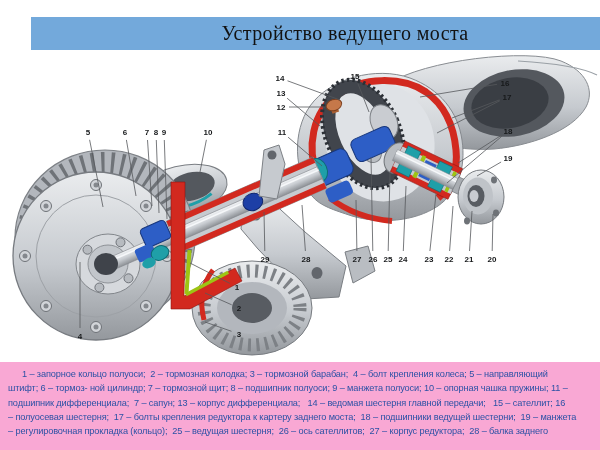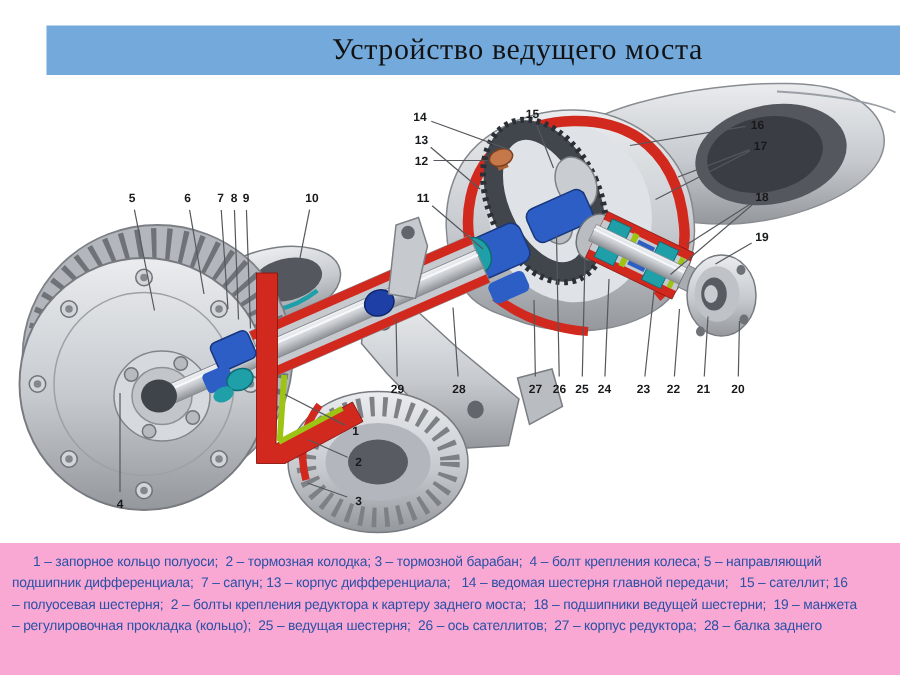--- a/index.html
+++ b/index.html
@@ -238,18 +238,19 @@
         <text x="357" y="261.8" class="num">27</text>
         <line x1="305.4" y1="251.0" x2="302" y2="205" class="lead"></line>
         <text x="306" y="261.8" class="num">28</text>
         <line x1="264.8" y1="251.0" x2="264" y2="212" class="lead"></line>
         <text x="265" y="261.8" class="num">29</text>
       </g>
   </svg>
 
   <div class="legend" style="background: #f9a8d4; color: rgb(43, 81, 165);">
     <div class="ln first">1 – запорное кольцо полуоси;  2 – тормозная колодка; 3 – тормозной барабан;  4 – болт крепления колеса; 5 – направляющий</div>
+    <div class="ln">штифт; 6 – тормоз- ной цилиндр; 7 – тормозной щит; 8 – подшипник полуоси; 9 – манжета полуоси; 10 – опорная чашка пружины; 11 –</div>
     <div class="ln">подшипник дифференциала;  7 – сапун; 13 – корпус дифференциала;   14 – ведомая шестерня главной передачи;   15 – сателлит; 16</div>
-    <div class="ln">– полуосевая шестерня;  2 – болты крепления редуктора к картеру заднего моста;  18 – подшипники ведущей шестерни;  19 – манжета</div>
+    <div class="ln">– полуосевая шестерня;  17 – болты крепления редуктора к картеру заднего моста;  18 – подшипники ведущей шестерни;  19 – манжета</div>
     <div class="ln">– регулировочная прокладка (кольцо);  25 – ведущая шестерня;  26 – ось сателлитов;  27 – корпус редуктора;  28 – балка заднего</div>
   </div>
 
 </div>
 
 </body></html>

